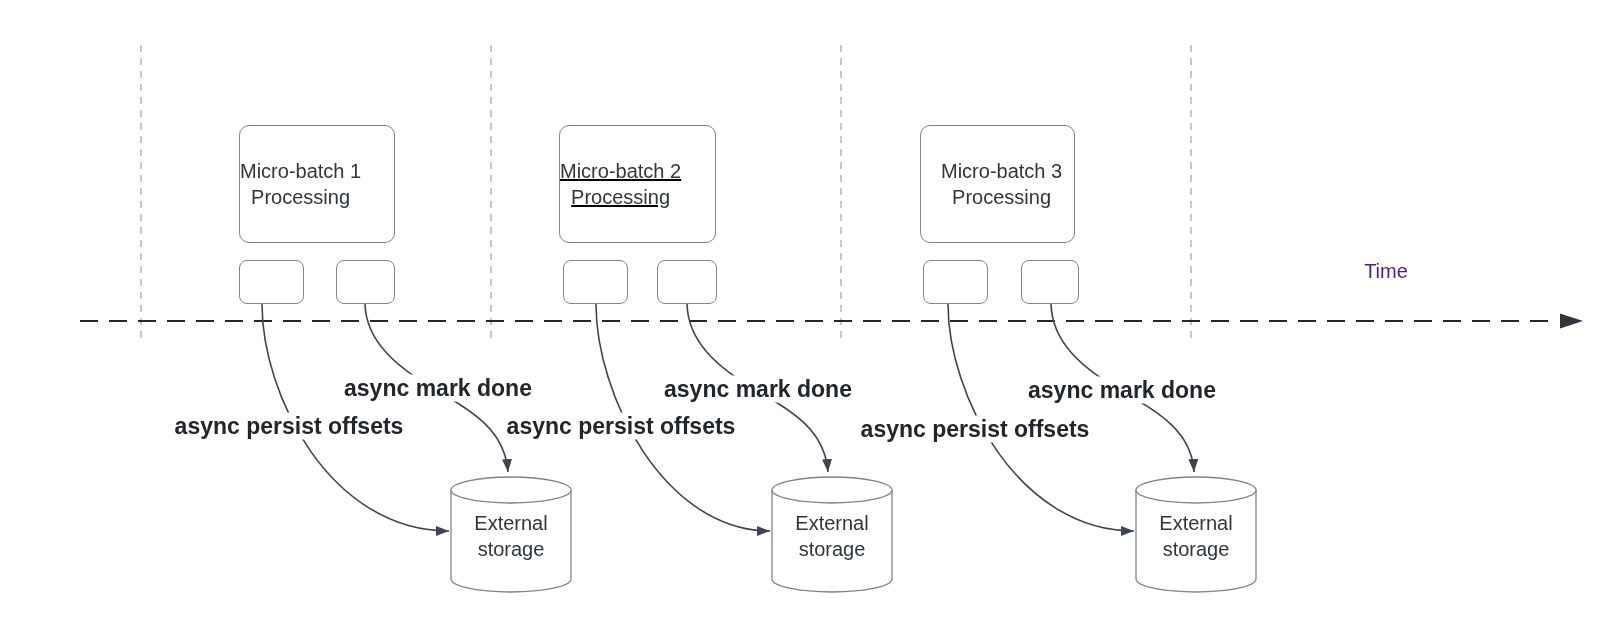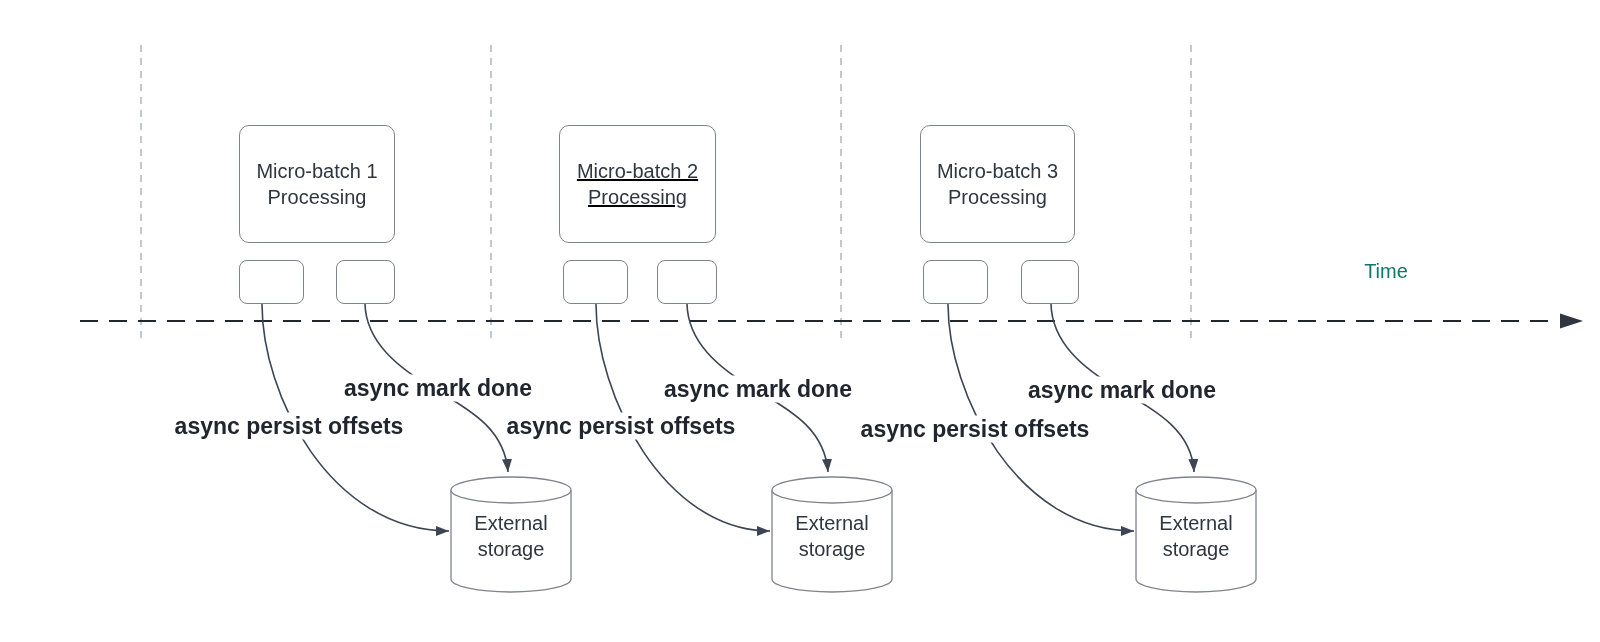--- a/index.html
+++ b/index.html
@@ -13,21 +13,21 @@
   }
   #wires { position: absolute; left: 0; top: 0; }
 
   .big-box {
     position: absolute;
     border: 1px solid #7f848c;
     border-radius: 10px;
     background: #ffffff;
     display: flex;
     align-items: center;
-    justify-content: center;
+    justify-content: flex-start;
     box-sizing: border-box;
   }
   .small-box {
     position: absolute;
     border: 1px solid #7f848c;
     border-radius: 8px;
     background: transparent;
     box-sizing: border-box;
   }
   .box-text {
@@ -50,21 +50,21 @@
   .storage-text {
     position: absolute;
     width: 130px;
     transform: translateX(-50%);
     text-align: center;
   }
   .time-label {
     position: absolute;
     transform: translate(-50%, -50%);
     font-size: 20px;
-    color: #0f766e;
+    color: #4c1d95;
     white-space: nowrap;
   }
 </style>
 </head>
 <body>
 
 <div id="canvas">
 
   <svg id="wires" width="1600" height="642" viewBox="0 0 1600 642">
     <defs>
@@ -119,21 +119,21 @@
     <div class="box-text">Micro-batch 2
 Processing</div>
   </div>
   <div class="small-box" style="left:563px; top:260px; width:65px; height:44px;"></div>
   <div class="small-box" style="left:657px; top:260px; width:60px; height:44px;"></div>
   <div class="connector-label" style="left:621px; top:426px;">async persist offsets</div>
   <div class="connector-label" style="left:758px; top:389px;">async mark done</div>
   <div class="storage-text box-text" style="left:832px; top:510px;">External
 storage</div>
 
-  <div class="big-box" style="left:920px; top:125px; width:155px; height:118px;">
+  <div class="big-box" style="left:920px; top:125px; width:155px; height:118px;padding-left:20px;">
     <div class="box-text">Micro-batch 3
 Processing</div>
   </div>
   <div class="small-box" style="left:923px; top:260px; width:65px; height:44px;"></div>
   <div class="small-box" style="left:1021px; top:260px; width:58px; height:44px;"></div>
   <div class="connector-label" style="left:975px; top:429px;">async persist offsets</div>
   <div class="connector-label" style="left:1122px; top:390px;">async mark done</div>
   <div class="storage-text box-text" style="left:1196px; top:510px;">External
 storage</div>
 

